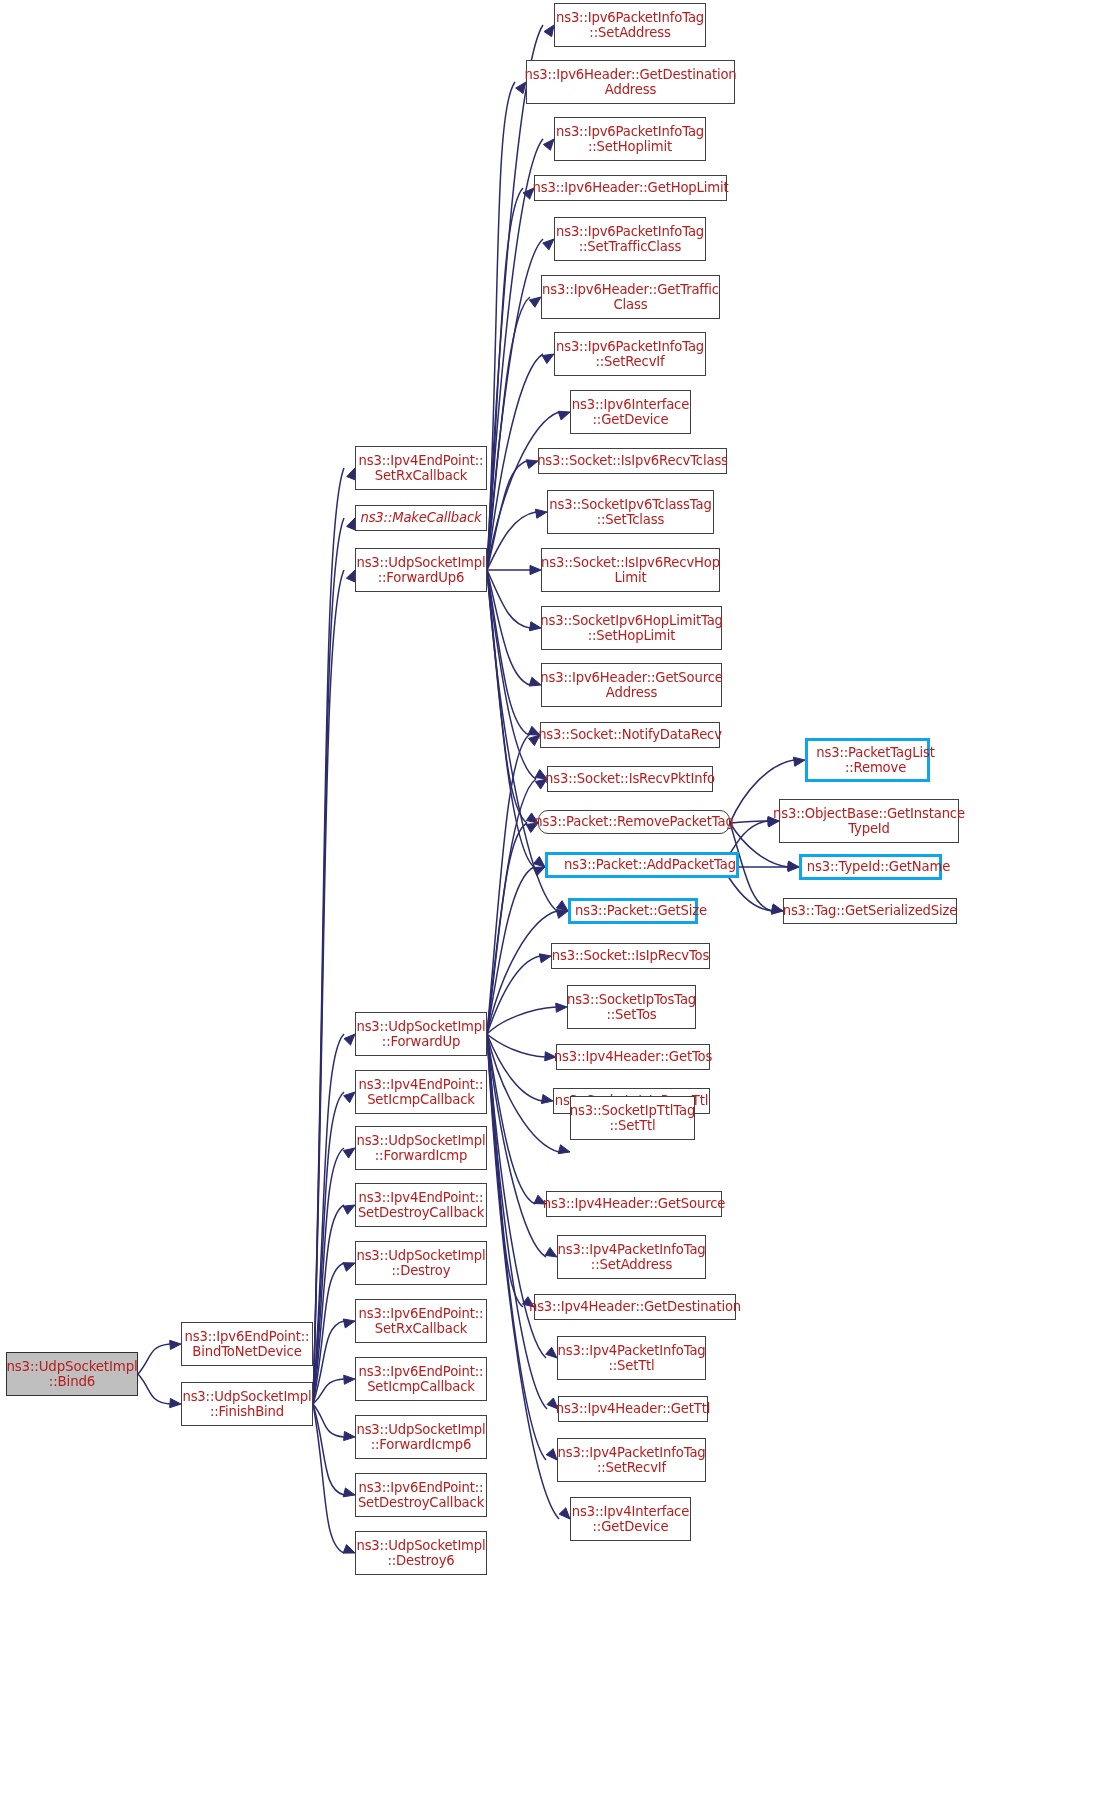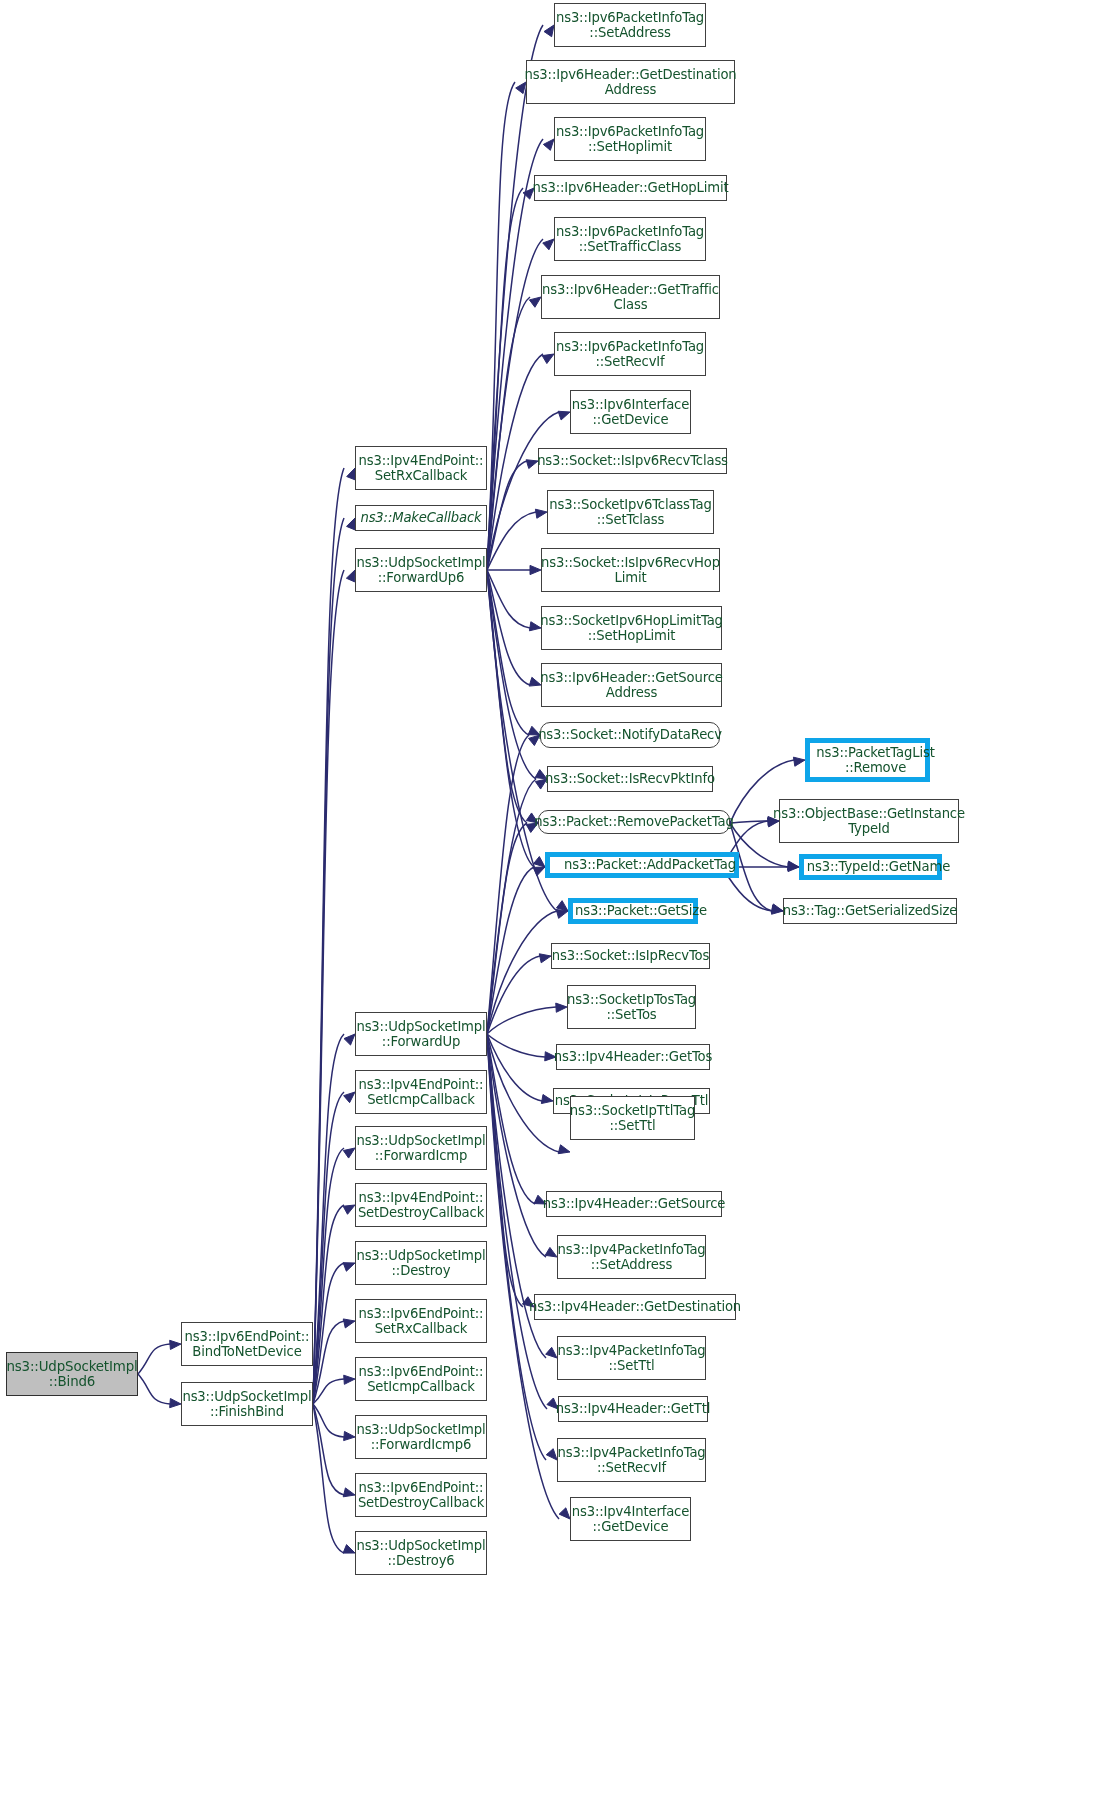--- a/index.html
+++ b/index.html
@@ -9,39 +9,39 @@
     height:1796px;
     background:#ffffff;
     font-family:"DejaVu Sans","Liberation Sans",sans-serif;
     overflow:hidden;
   }
   .node{
     position:absolute;
     box-sizing:border-box;
     background:#ffffff;
     border:1px solid #404040;
-    color:#14532d;
+    color:#b91c1c;
     display:flex;
     align-items:center;
     justify-content:center;
     text-align:center;
     font-size:13.2px;
     line-height:15.5px;
     letter-spacing:-0.15px;
     white-space:pre-line;
     padding:0 3px;
     z-index:3;
   }
   .node.root{
     background:#bfbfbf;
     border:1px solid #303030;
     font-size:13.4px;
   }
   .node.hl{
-    border:5px solid #0ea5e9;
+    border:3px solid #0ea5e9;
     padding-left:19px;
   }
   svg#edges{
     position:absolute;
     left:0;top:0;
     width:1107px;
     height:1796px;
     z-index:1;
     overflow:visible;
   }
@@ -225,21 +225,21 @@
 ::GetDevice</div>
       <div class="node" style="left: 538px; top: 448px; width: 189px; height: 26px;">ns3::Socket::IsIpv6RecvTclass</div>
       <div class="node" style="left: 547px; top: 490px; width: 167px; height: 44px;">ns3::SocketIpv6TclassTag
 ::SetTclass</div>
       <div class="node" style="left: 541px; top: 548px; width: 179px; height: 44px;">ns3::Socket::IsIpv6RecvHop
 Limit</div>
       <div class="node" style="left: 541px; top: 606px; width: 181px; height: 44px;">ns3::SocketIpv6HopLimitTag
 ::SetHopLimit</div>
       <div class="node" style="left: 541px; top: 663px; width: 181px; height: 44px;">ns3::Ipv6Header::GetSource
 Address</div>
-      <div class="node" style="left: 540px; top: 722px; width: 180px; height: 26px; border-radius: 10px;">ns3::Socket::NotifyDataRecv</div>
+      <div class="node" style="left: 540px; top: 722px; width: 180px; height: 26px;">ns3::Socket::NotifyDataRecv</div>
       <div class="node" style="left: 547px; top: 766px; width: 166px; height: 26px;">ns3::Socket::IsRecvPktInfo</div>
       <div class="node" style="left: 538px; top: 810px; width: 192px; height: 24px; border-radius: 10px;">ns3::Packet::RemovePacketTag</div>
       <div class="node hl" style="left: 545px; top: 852px; width: 194px; height: 26px;">ns3::Packet::AddPacketTag</div>
       <div class="node hl" style="left: 568px; top: 898px; width: 130px; height: 26px;">ns3::Packet::GetSize</div>
       <div class="node" style="left: 551px; top: 943px; width: 159px; height: 26px;">ns3::Socket::IsIpRecvTos</div>
       <div class="node" style="left: 567px; top: 985px; width: 129px; height: 44px;">ns3::SocketIpTosTag
 ::SetTos</div>
       <div class="node" style="left: 556px; top: 1044px; width: 154px; height: 26px;">ns3::Ipv4Header::GetTos</div>
       <div class="node" style="left: 553px; top: 1088px; width: 157px; height: 26px;">ns3::Socket::IsIpRecvTtl</div>
       <div class="node" style="left: 570px; top: 1096px; width: 125px; height: 44px;">ns3::SocketIpTtlTag

